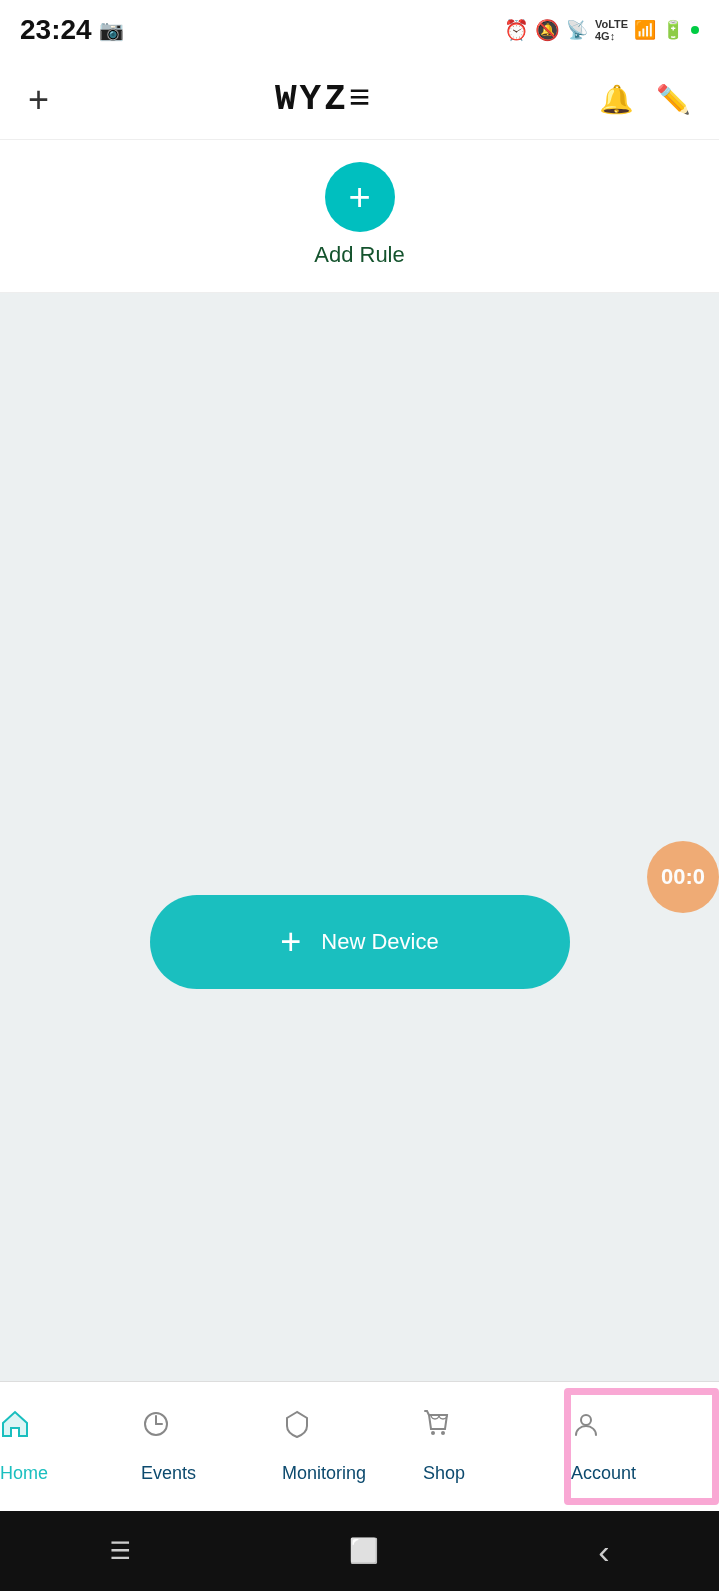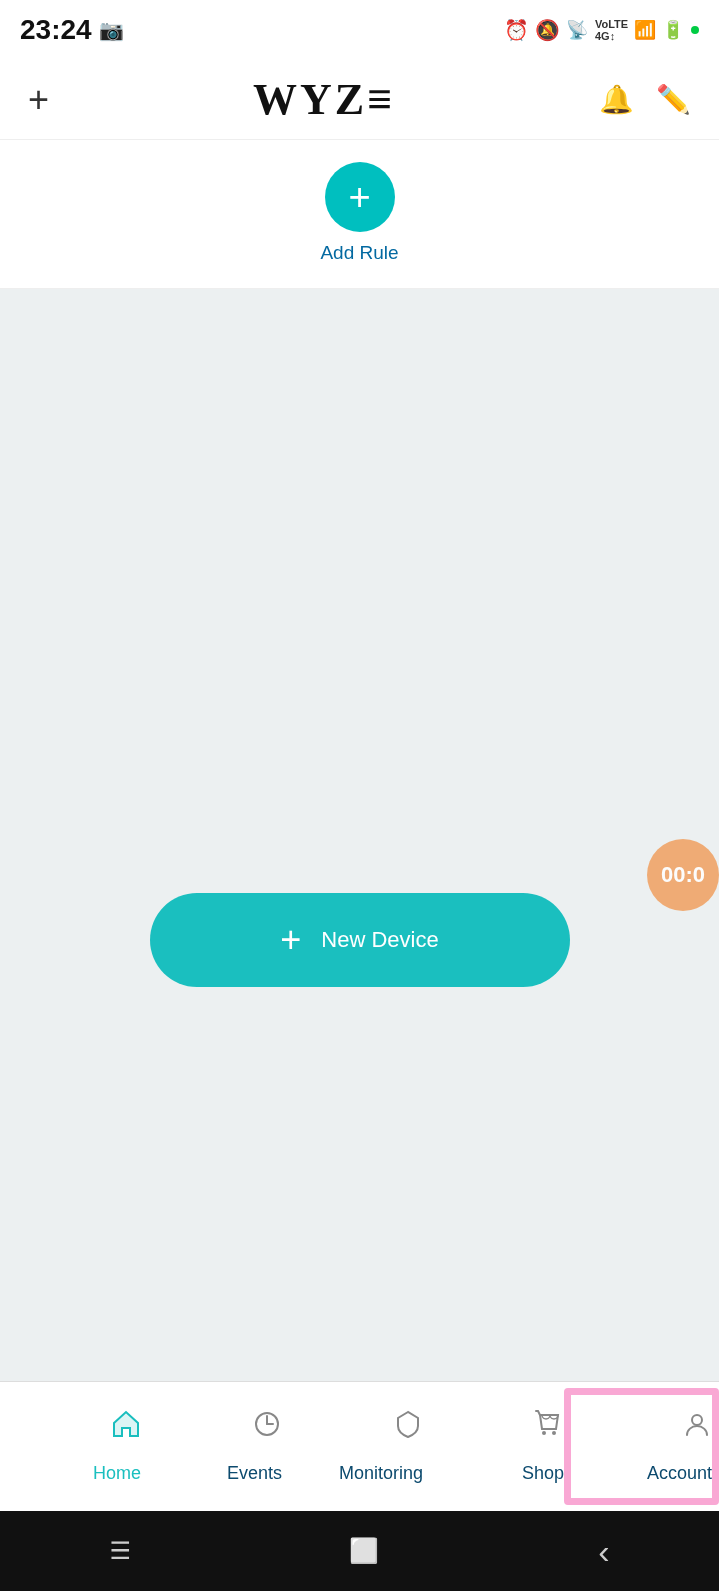--- a/index.html
+++ b/index.html
@@ -52,25 +52,25 @@
       padding: 0 28px;
       border-bottom: 1px solid #eee;
     }
     .header-plus {
       font-size: 36px;
       color: #333;
       font-weight: 300;
       cursor: pointer;
     }
     .wyze-logo {
-      font-size: 44px;
+      font-size: 36px;
       font-weight: 900;
       letter-spacing: 3px;
       color: #111;
-      font-family: Liberation Serif, serif;
+      font-family: Liberation Mono, monospace;
     }
     .header-icons {
       display: flex;
       gap: 22px;
       align-items: center;
     }
     .header-icon {
       font-size: 28px;
       color: #333;
       cursor: pointer;
@@ -96,22 +96,22 @@
       cursor: pointer;
     }
     .add-rule-circle span {
       color: #fff;
       font-size: 38px;
       font-weight: 300;
       line-height: 1;
     }
     .add-rule-label {
       margin-top: 10px;
-      font-size: 19px;
-      color: #0369a1;
+      font-size: 22px;
+      color: #14532d;
     }
 
     
     .timer-badge {
       position: absolute;
       right: -18px;
       top: 50%;
       transform: translateY(-60%);
       width: 72px;
       height: 72px;
@@ -160,21 +160,21 @@
       height: 130px;
       background: #fff;
       border-top: 1px solid #ddd;
       display: flex;
       align-items: center;
       justify-content: space-around;
     }
     .nav-item {
       display: flex;
       flex-direction: column;
-      align-items: flex-end;
+      align-items: flex-start;
       gap: 17px;
       cursor: pointer;
       flex: 1;
       padding: 14px 0;
     }
     .nav-item.active .nav-label {
       color: #1abfbf;
     }
     .nav-item.active .nav-icon {
       color: #1abfbf;

